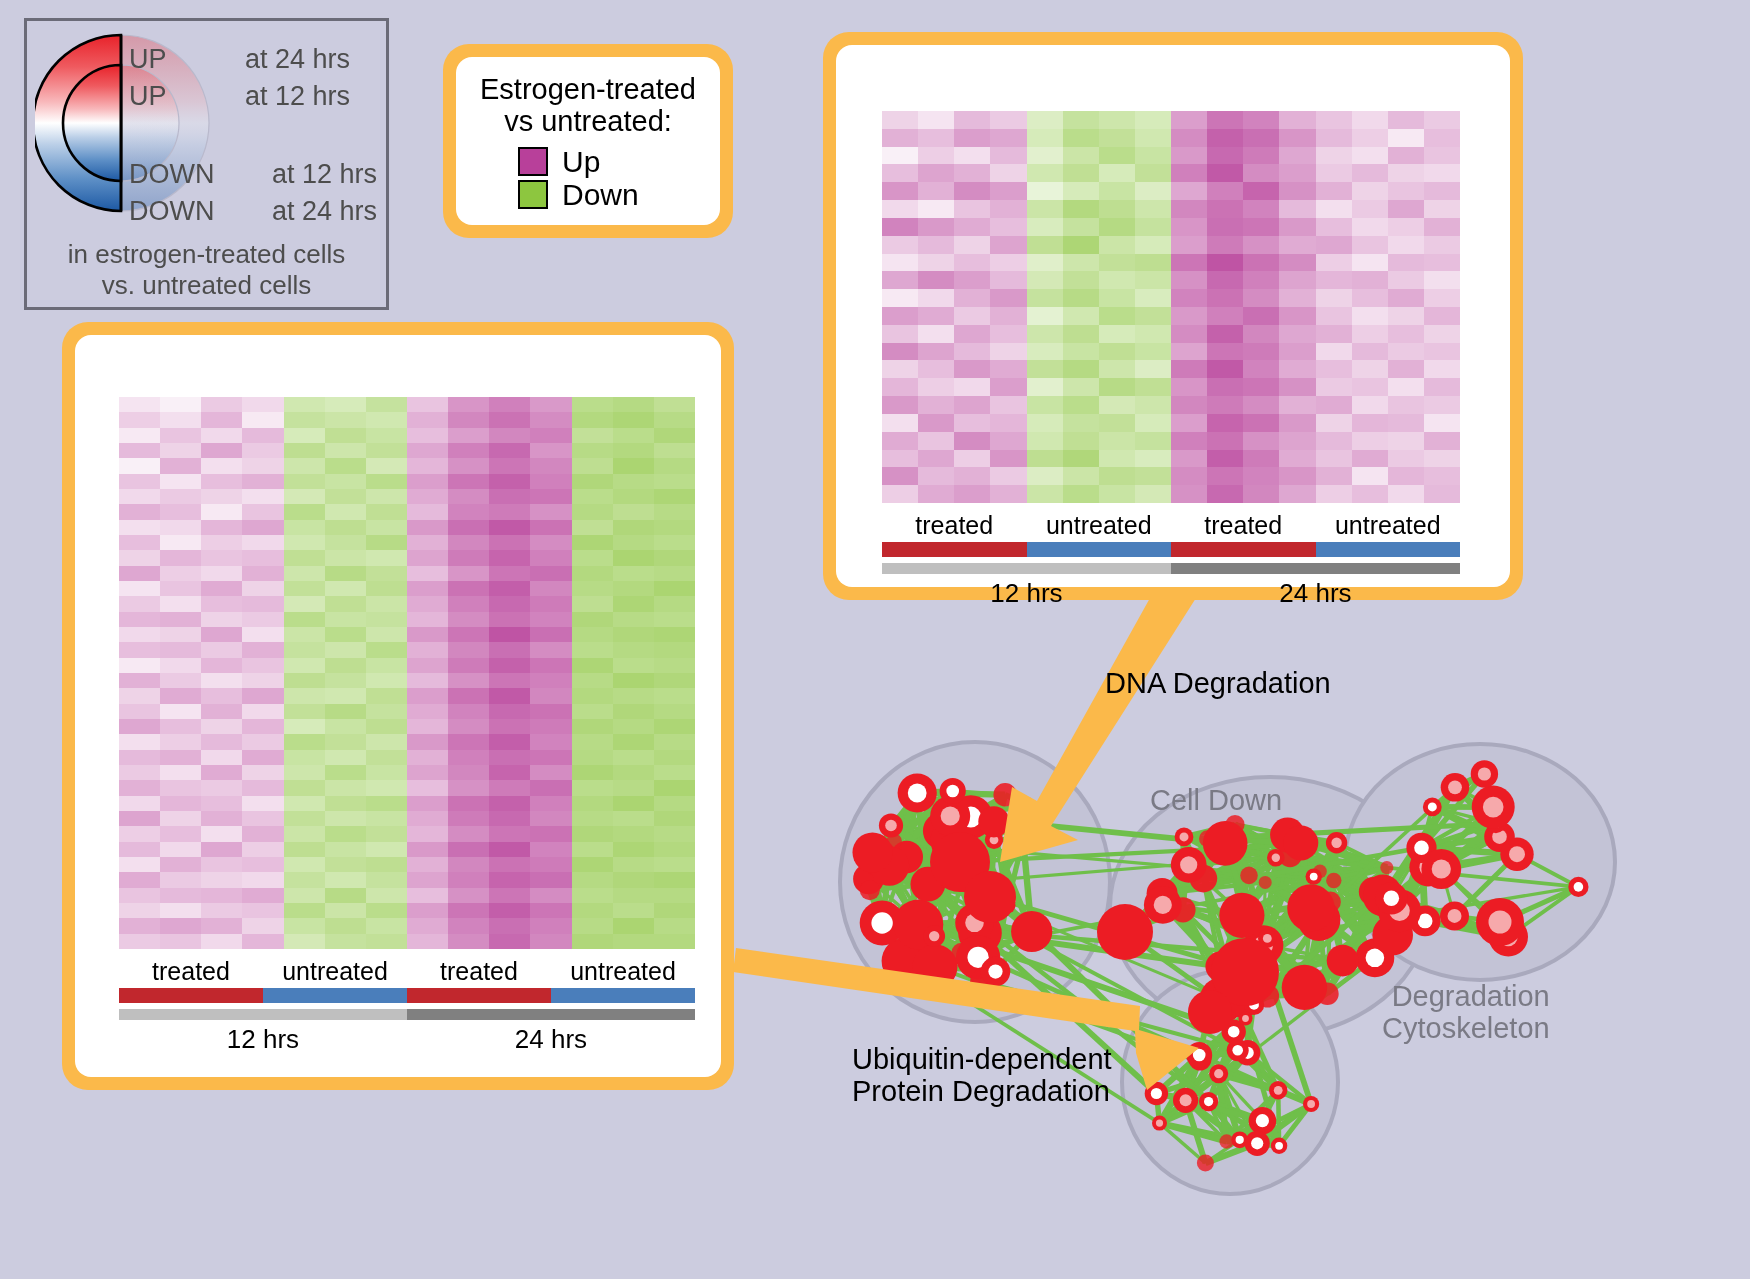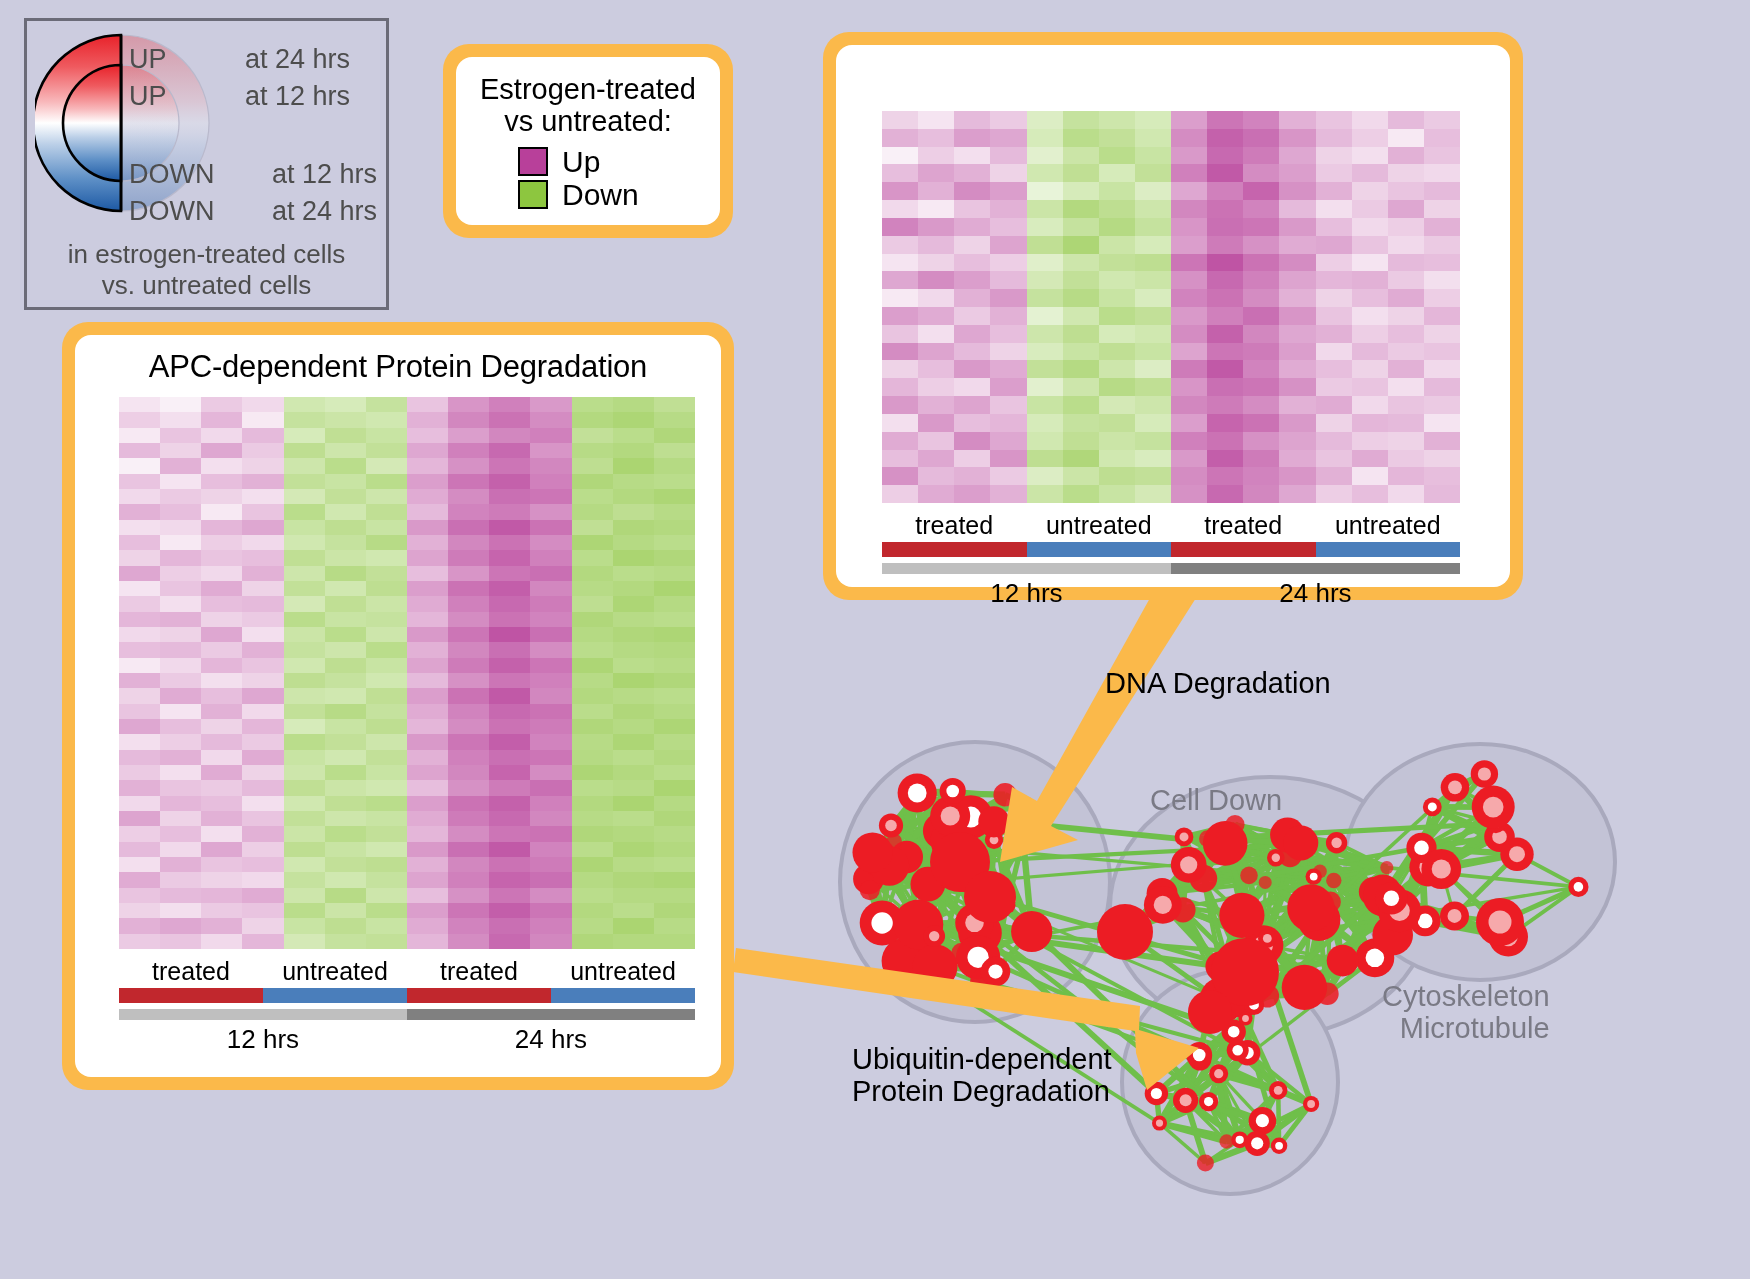--- a/index.html
+++ b/index.html
@@ -497,21 +497,20 @@
       <div class="time-row" style="grid-template-columns: repeat(2, 1fr);">
           <div class="time-lab">12 hrs</div>
           <div class="time-lab">24 hrs</div>
         </div>
     </div>
   </div>
 </div>
 
 <div class="panel" id="panel-apc">
   <div class="panel-inner">
-    <div class="panel-title">APC-dependent Protein Degradation</div>
     <div class="hm-wrap" id="hm-apc-wrap" style="left:44px;top:62px;width:576px;height:552px;">
       <div class="hm" id="hm-apc" style="grid-template-columns: repeat(14, 1fr); grid-template-rows: repeat(36, 1fr); height: 100%;">
           <i style="background:rgb(245,228,241)"></i>
           <i style="background:rgb(249,240,247)"></i>
           <i style="background:rgb(235,202,227)"></i>
           <i style="background:rgb(241,217,235)"></i>
           <i style="background:rgb(208,232,176)"></i>
           <i style="background:rgb(214,235,186)"></i>
           <i style="background:rgb(197,226,158)"></i>
           <i style="background:rgb(233,196,224)"></i>
@@ -1920,19 +1919,19 @@
   </g>
 </svg>
 
 <div class="net-lab" id="lab-dna" style="color: rgb(0, 0, 0);">
     <div>DNA Degradation</div>
   </div>
 <div class="net-lab" id="lab-cellcycle" style="color: rgb(122, 122, 133);">
     <div>Cell Down</div>
   </div>
 <div class="net-lab" id="lab-microtubule" style="color: rgb(122, 122, 133);">
+    <div>Degradation</div>
     <div>Cytoskeleton</div>
-    <div>Microtubule</div>
   </div>
 <div class="net-lab" id="lab-ubiquitin" style="color: rgb(0, 0, 0);">
     <div>Ubiquitin-dependent</div>
     <div>Protein Degradation</div>
   </div>
 
 </body></html>

